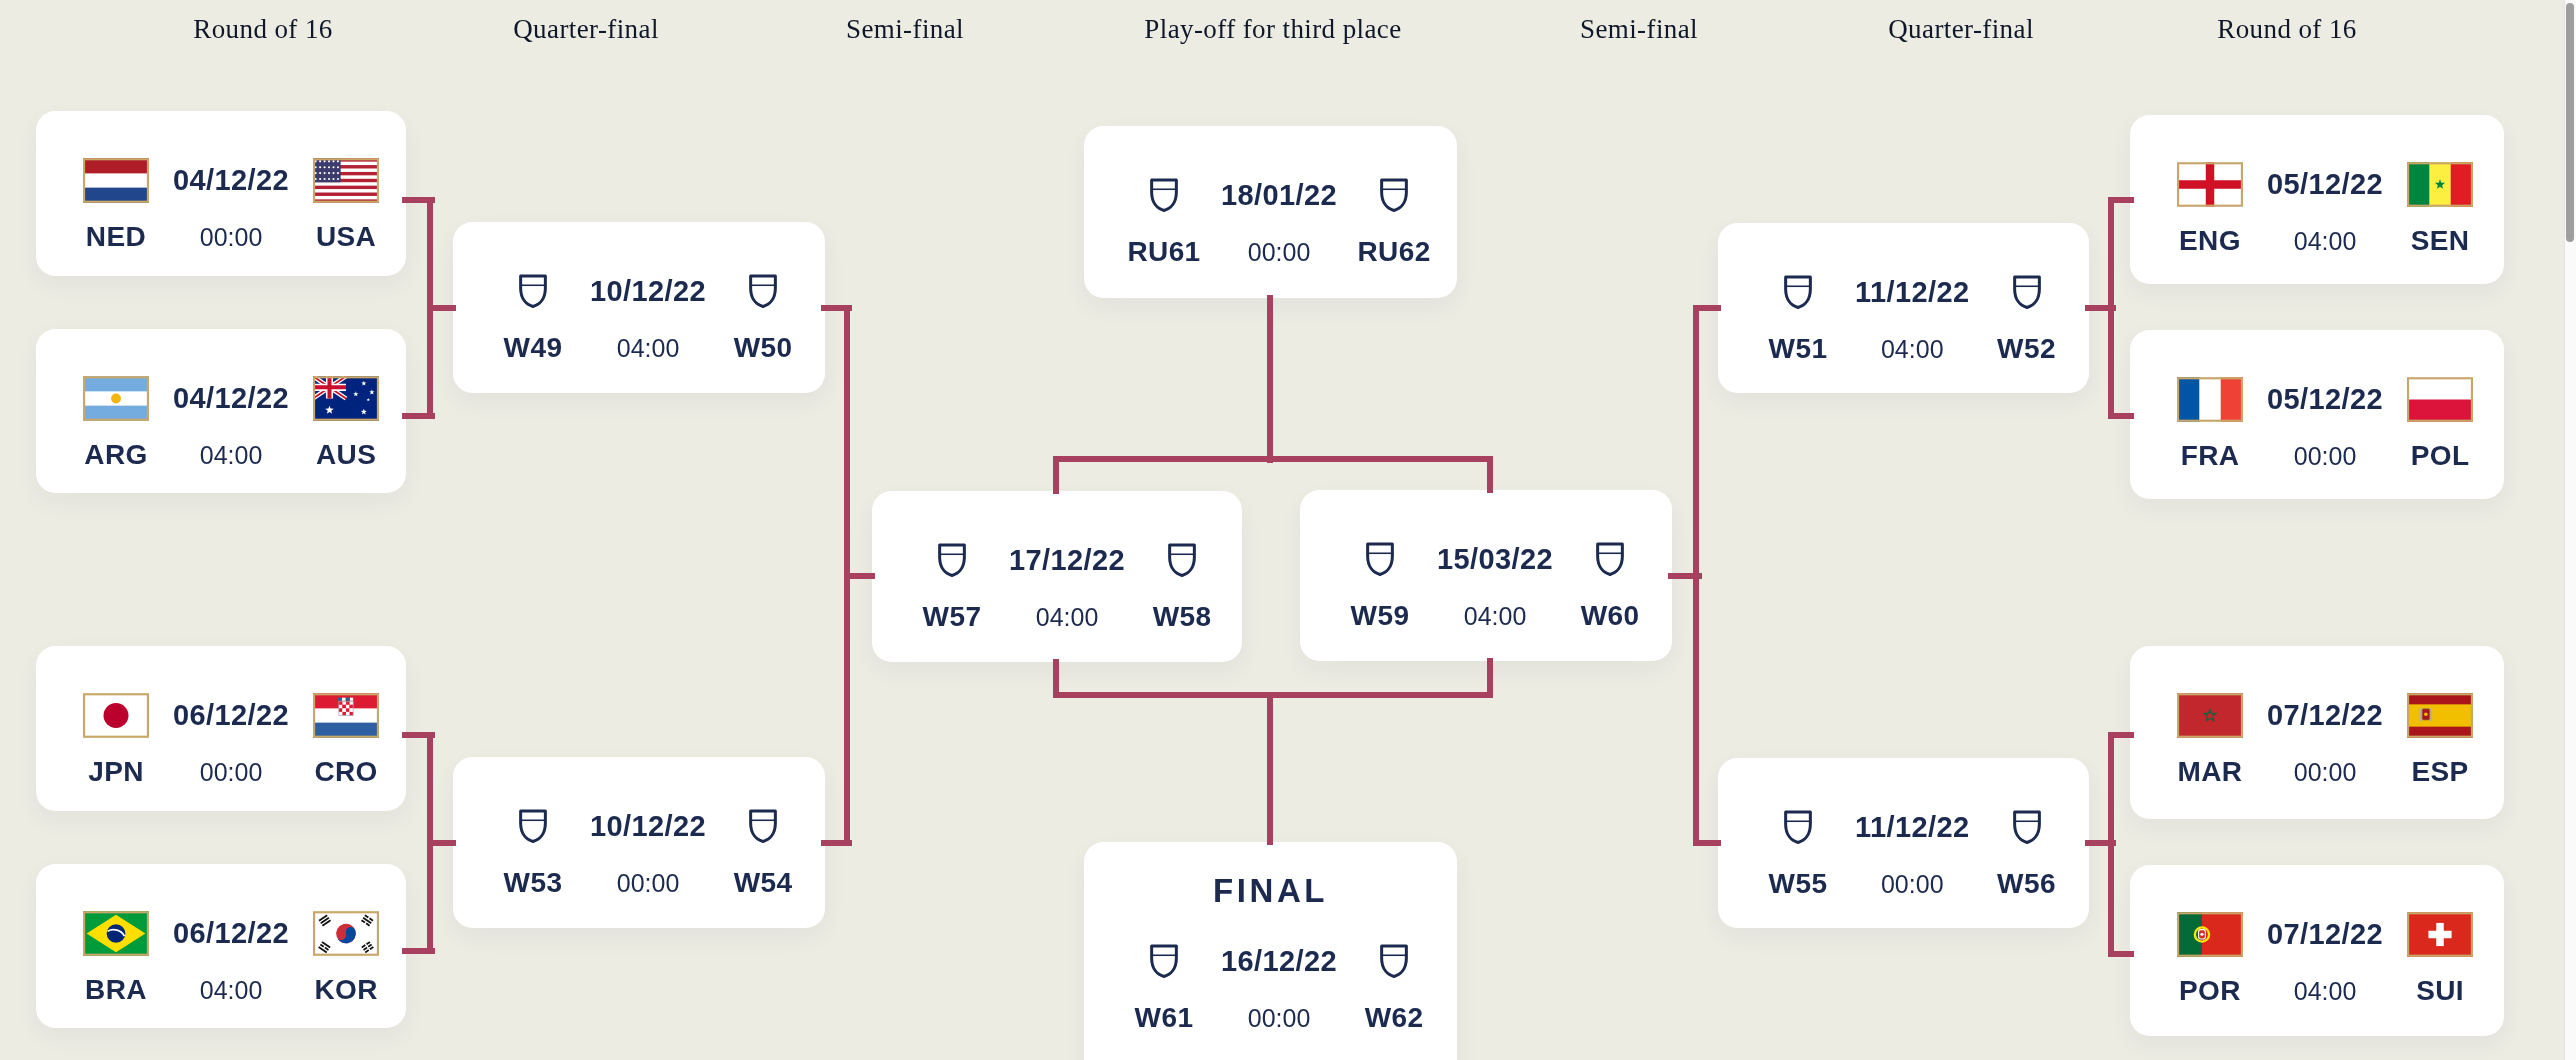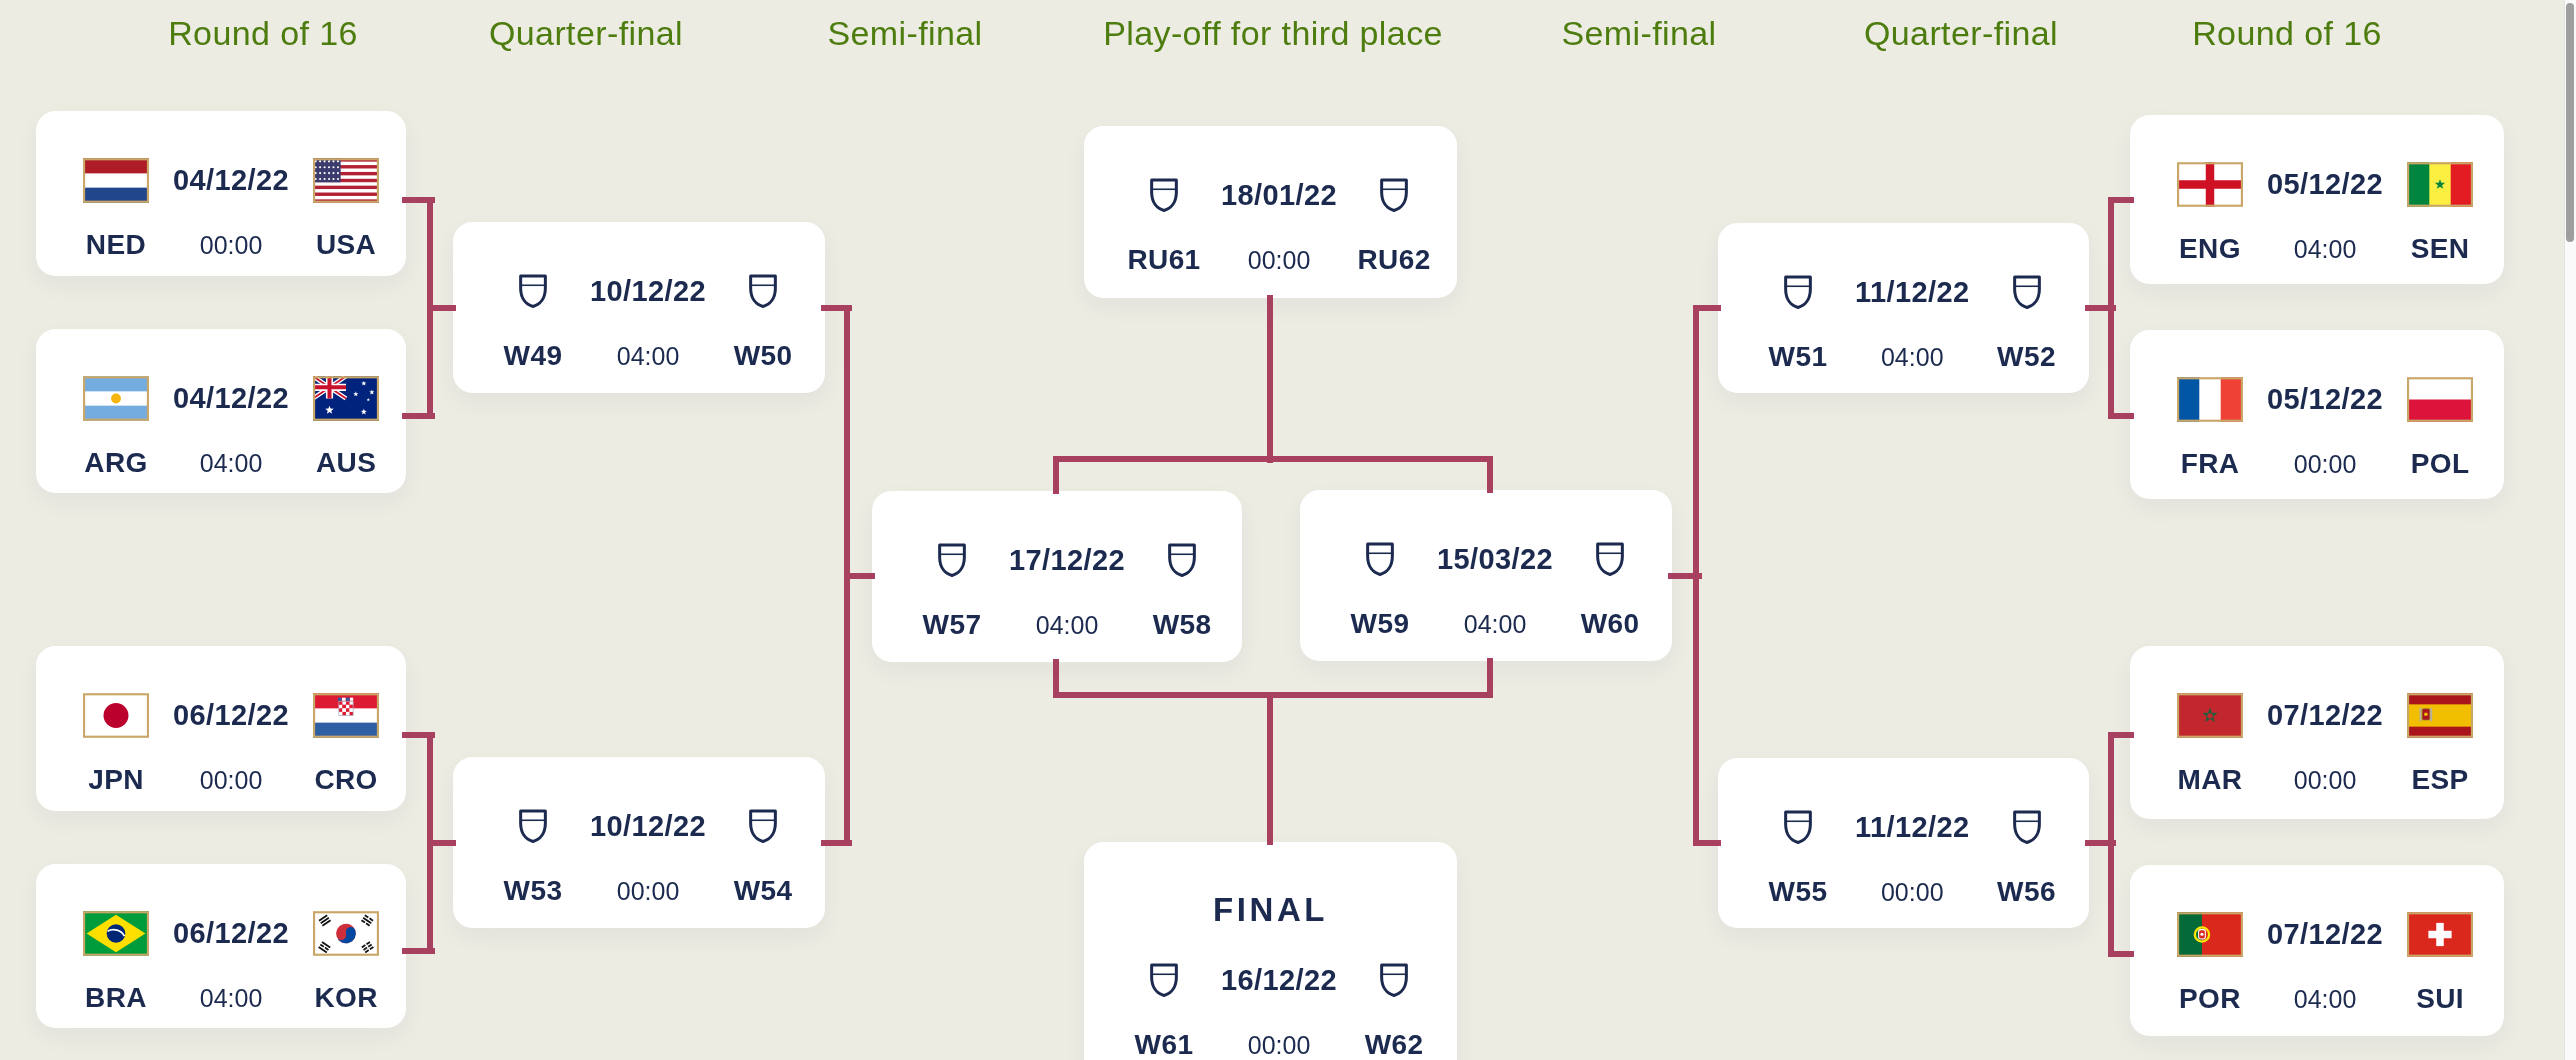--- a/index.html
+++ b/index.html
@@ -4,40 +4,40 @@
 <style>
   html,body{margin:0;padding:0;}
   body{
     width:2576px;height:1061px;overflow:hidden;
     background:#edece3;
     font-family:"Liberation Sans","DejaVu Sans",sans-serif;
   }
   #bracket{position:relative;width:2576px;height:1061px;}
   .round-header{
     position:absolute;top:14.3px;transform:translateX(-50%);
-    font-size:34px;font-weight:500;color:#4d7c0f;letter-spacing:0.4px;white-space:nowrap;
+    font-size:27px;font-weight:500;color:#0f172a;letter-spacing:0.4px;white-space:nowrap;font-family:Liberation Serif, serif;
   }
   .card{
     position:absolute;background:#ffffff;border-radius:19.6px;
     box-shadow:0 9px 23px rgba(40,40,70,.05);
     box-sizing:border-box;display:flex;flex-direction:column;align-items:stretch;
   }
   .card-pad{padding-top:46px;}
   .cardgrid{
     display:grid;grid-template-columns:114px 1fr 114px;
     padding:0 23px;align-items:start;
   }
   .slot-top{height:46px;display:flex;align-items:center;}
-  .slot-bot{height:30px;margin-top:27px;display:flex;align-items:center;justify-content:center;}
+  .slot-bot{height:30px;margin-top:19px;display:flex;align-items:center;justify-content:center;}
   .team,.mid{display:flex;flex-direction:column;align-items:center;}
   .code{font-size:28px;font-weight:700;color:#1b2a4e;letter-spacing:0.4px;}
   .date{font-size:29px;font-weight:700;color:#1b2a4e;letter-spacing:0.4px;}
   .time{font-size:25px;font-weight:400;color:#1b2a4e;}
   .final-title{
-    height:45px;margin-top:45px;display:flex;align-items:center;justify-content:center;
+    height:45px;margin-top:26px;display:flex;align-items:center;justify-content:center;
     font-size:33px;font-weight:600;letter-spacing:3.6px;color:#1b2a4e;
   }
   .final-gap{margin-top:25px;}
   .flag{width:66px;height:45px;display:block;}
   .shield{width:30px;height:36px;display:block;}
   .line{position:absolute;background:#a84060;}
   .scroll-track{
     position:absolute;right:0;top:0;width:11.6px;height:1061px;
     background:#fafafa;border-left:0.9px solid #e3e3e3;box-sizing:border-box;
   }

